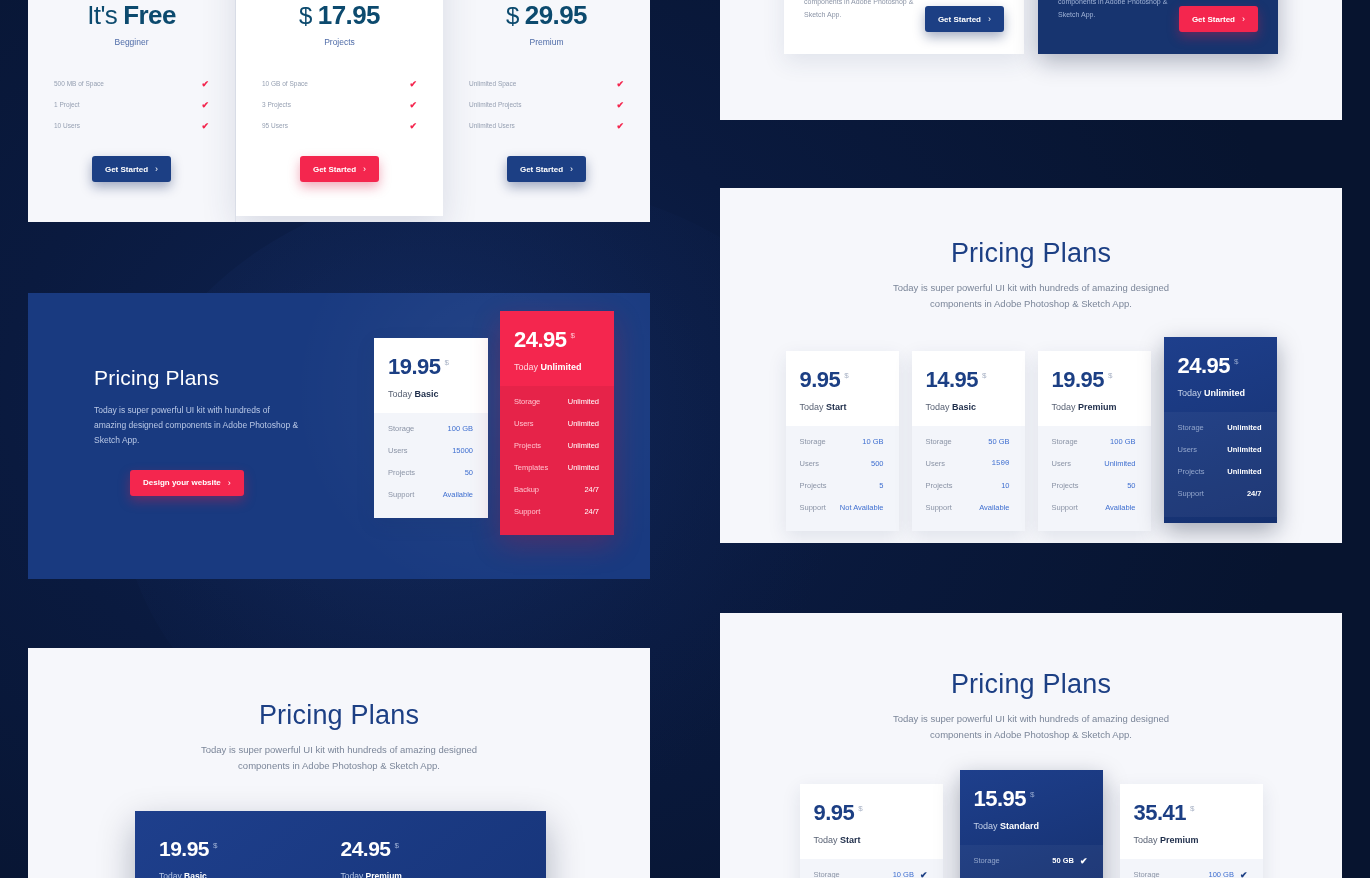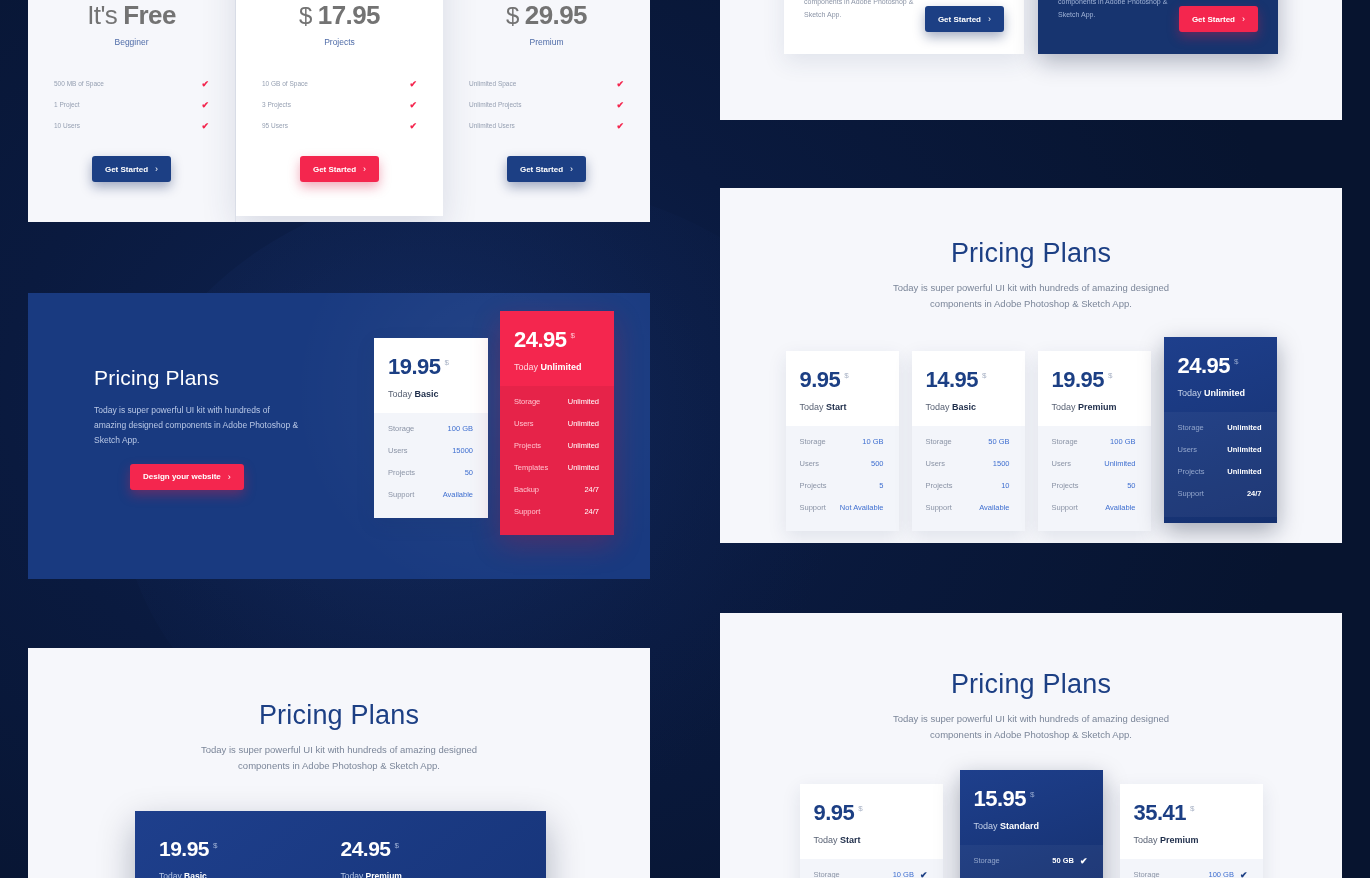--- a/index.html
+++ b/index.html
@@ -97,21 +97,21 @@
     flex: 1; position: relative; padding: 62px 26px 0 26px;
     display: flex; flex-direction: column; align-items: center;
     border-right: 1px solid #e6e9f1;
   }
   .tri .col:last-child { border-right: none; }
   .tri .col.feat {
     background: #fff; border: none; margin-top: -12px; padding-top: 74px;
     box-shadow: 0 12px 34px rgba(35,50,95,.14); z-index: 3; height: calc(100% + 6px);
   }
   .tri .big {
-    font-size: 26px; color: #737373; font-weight: 700; letter-spacing: -.6px;
+    font-size: 26px; color: #0c4a6e; font-weight: 700; letter-spacing: -.6px;
     display: flex; align-items: baseline; gap: 6px;
   }
   .tri .big .lite { font-weight: 300; }
   .tri .big .dollar { font-weight: 300; font-size: 24px; }
   .tri .lvl { font-size: 8.5px; color: #4f6ca8; margin-top: 6px; }
   .tri .flist { width: 100%; margin-top: 26px; }
   .tri .fl {
     display: flex; justify-content: space-between; align-items: center;
     font-size: 6.5px; color: #96a0b2; padding: 5.5px 0;
   }
@@ -122,21 +122,21 @@
   #panel-hero { left: 28px; top: 293px; width: 622px; height: 286px; }
   #panel-hero .glow {
     position: absolute; right: -60px; top: -110px; width: 420px; height: 420px;
     border-radius: 50%; background: radial-gradient(circle,rgba(255,255,255,.055) 0%,rgba(255,255,255,0) 70%);
   }
   .hero-txt { position: absolute; left: 66px; top: 73px; width: 210px; }
   .hero-h {
     font-size: 21px; color: #fff; font-weight: 400; letter-spacing: .2px;
   }
   .hero-p { font-size: 8.5px; color: #b9c8e6; line-height: 1.75; margin-top: 13px; }
-  .hero-btn { margin-top: 16px; padding-left: 36px; }
+  .hero-btn { margin-top: 22px; padding-left: 36px; }
   .hero-cards { position: absolute; left: 346px; top: 45px; display: flex; align-items: flex-start; }
   .hero-cards .pcard { width: 114px; }
   .hero-cards .pcard.rd { margin-left: 12px; margin-top: -27px; }
 
   
   #panel-top-right { left: 720px; top: -118px; width: 622px; height: 238px; }
   .tr-row { display: flex; gap: 14px; padding: 0 64px; margin-top: 84px; }
   .tr-card { flex: 1; padding: 18px 20px 22px 20px; position: relative; min-height: 88px; }
   .tr-card.light { background: #fff; box-shadow: 0 8px 22px rgba(40,55,100,.10); }
   .tr-card.navy  { background: #17346f; box-shadow: 0 8px 22px rgba(10,24,60,.30); }
@@ -426,21 +426,21 @@
         </div>
         <div class="body">
           <div class="frow">
             <span>Storage</span>
             <span style="display: flex; align-items: center;">
               <span class="v">50 GB</span>
             </span>
           </div>
           <div class="frow">
             <span>Users</span>
-            <span style="display: flex; align-items: flex-end;">
+            <span style="display: flex; align-items: flex-end; font-family: Liberation Mono, monospace;">
               <span class="v">1500</span>
             </span>
           </div>
           <div class="frow">
             <span>Projects</span>
             <span style="display: flex; align-items: flex-start;">
               <span class="v">10</span>
             </span>
           </div>
           <div class="frow">

